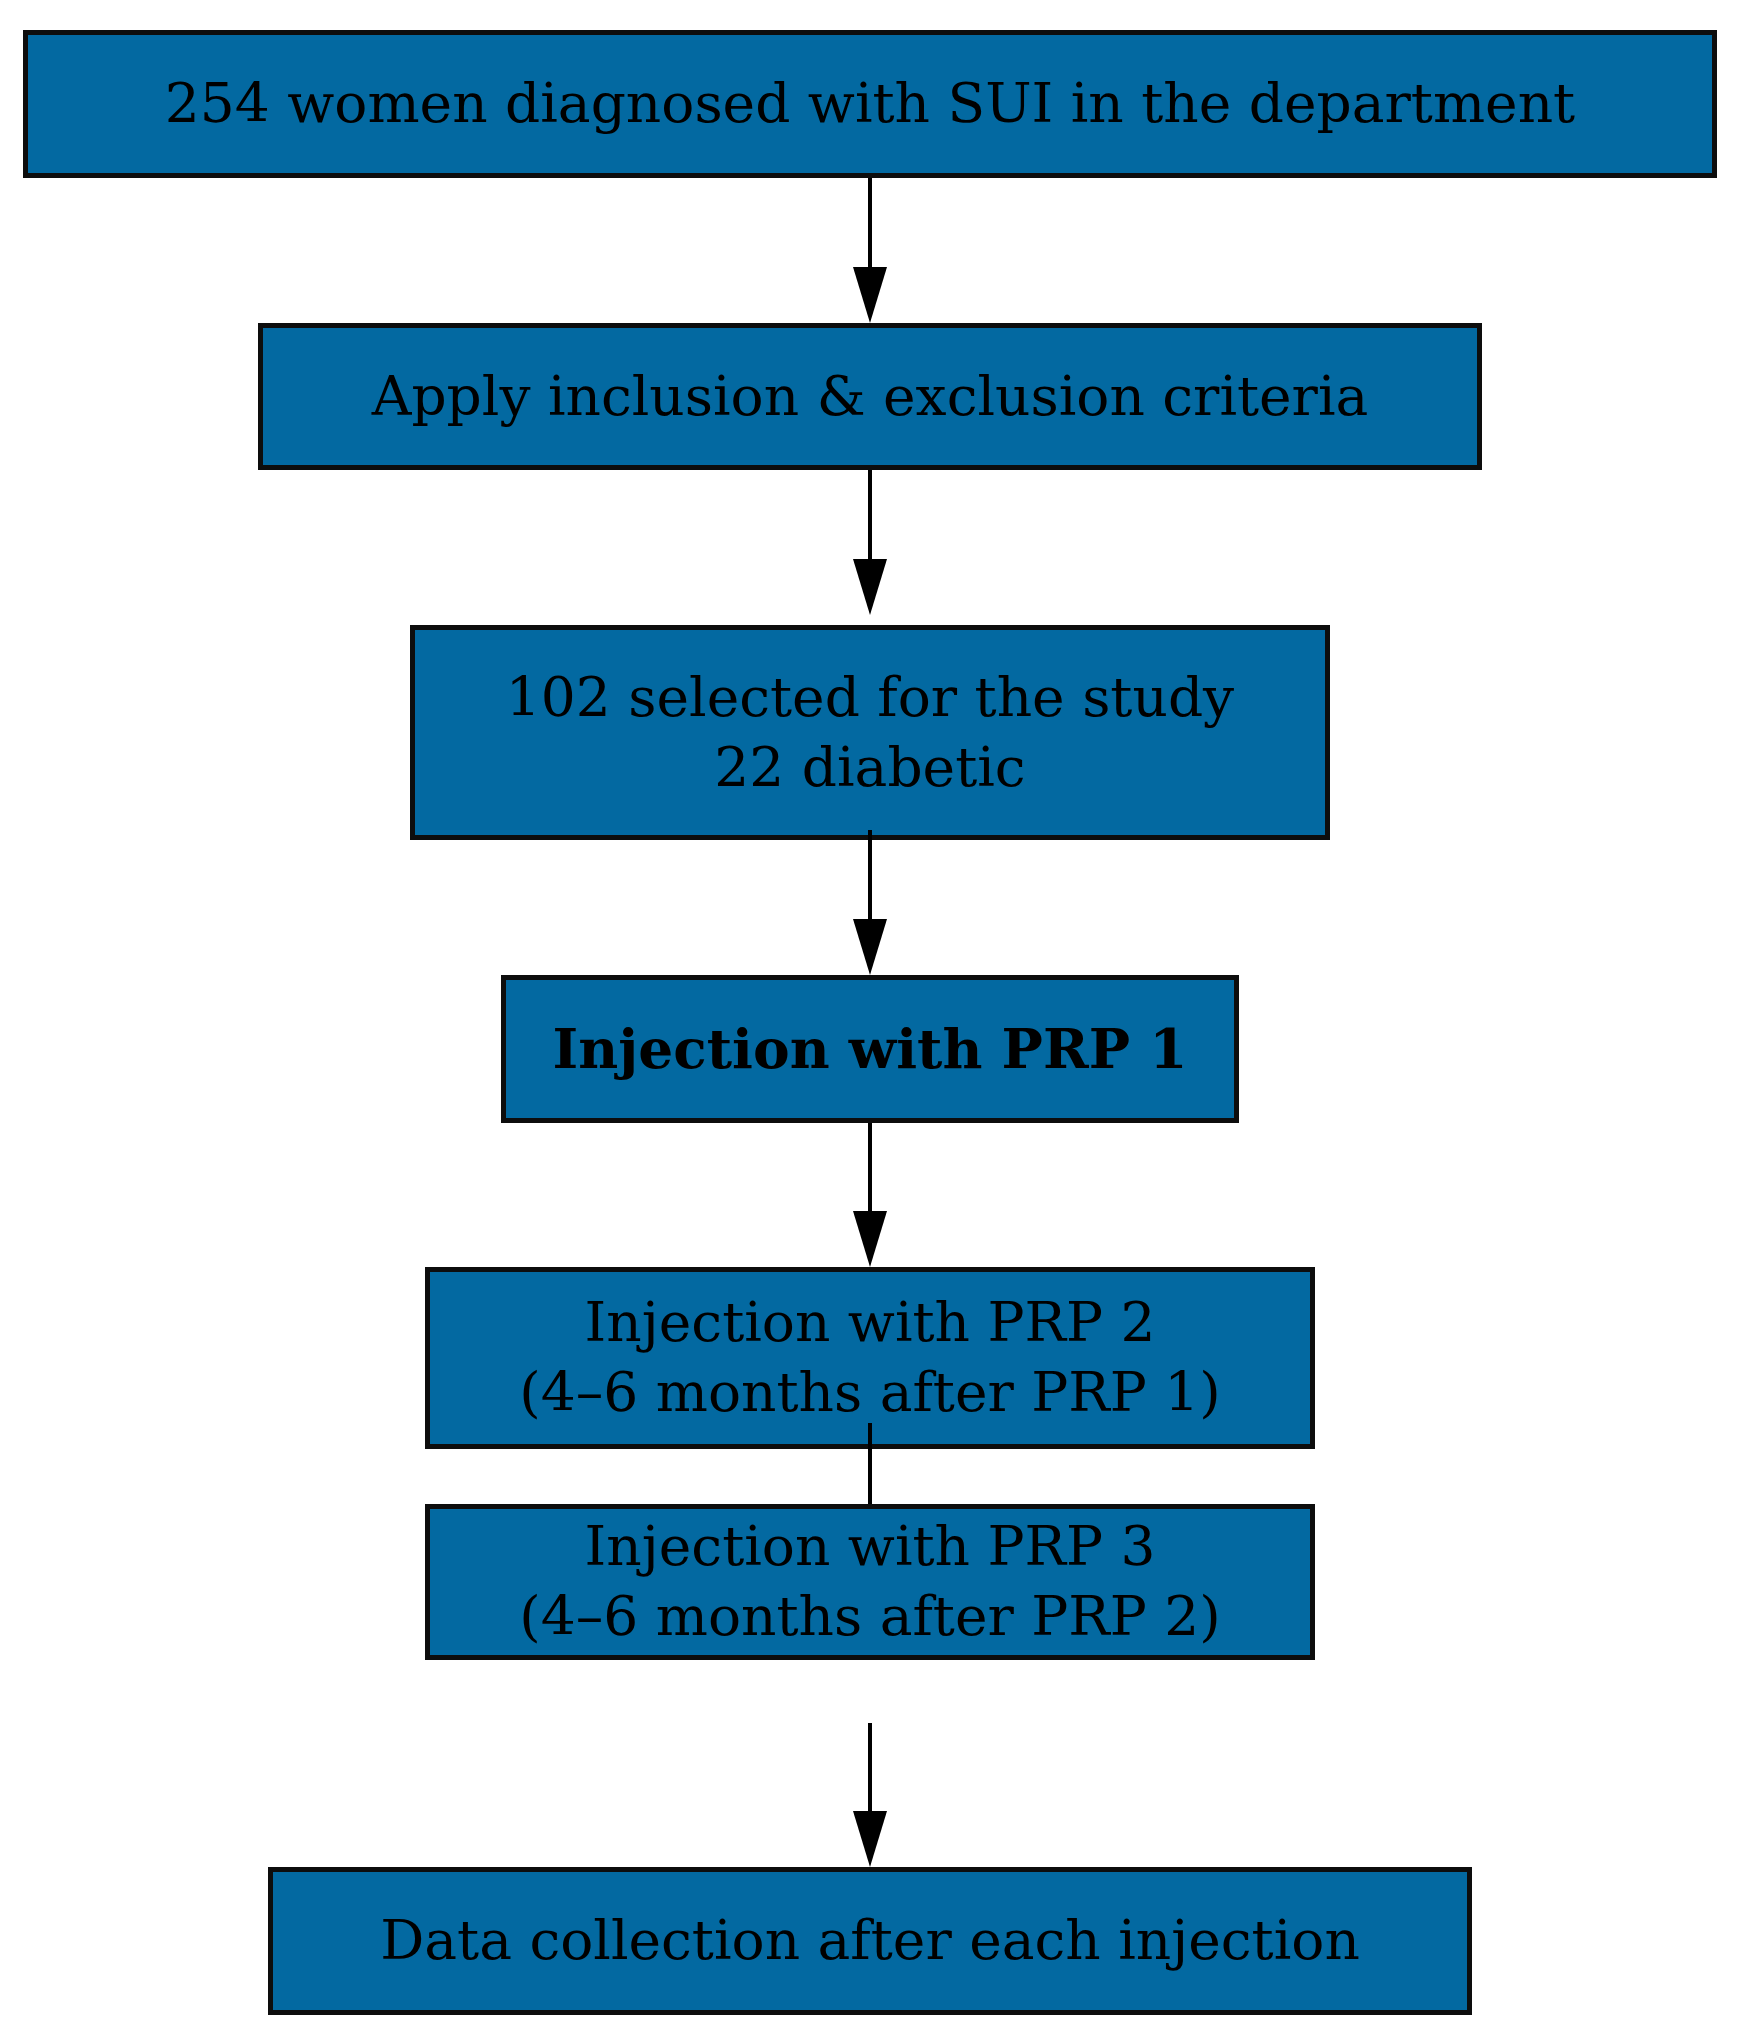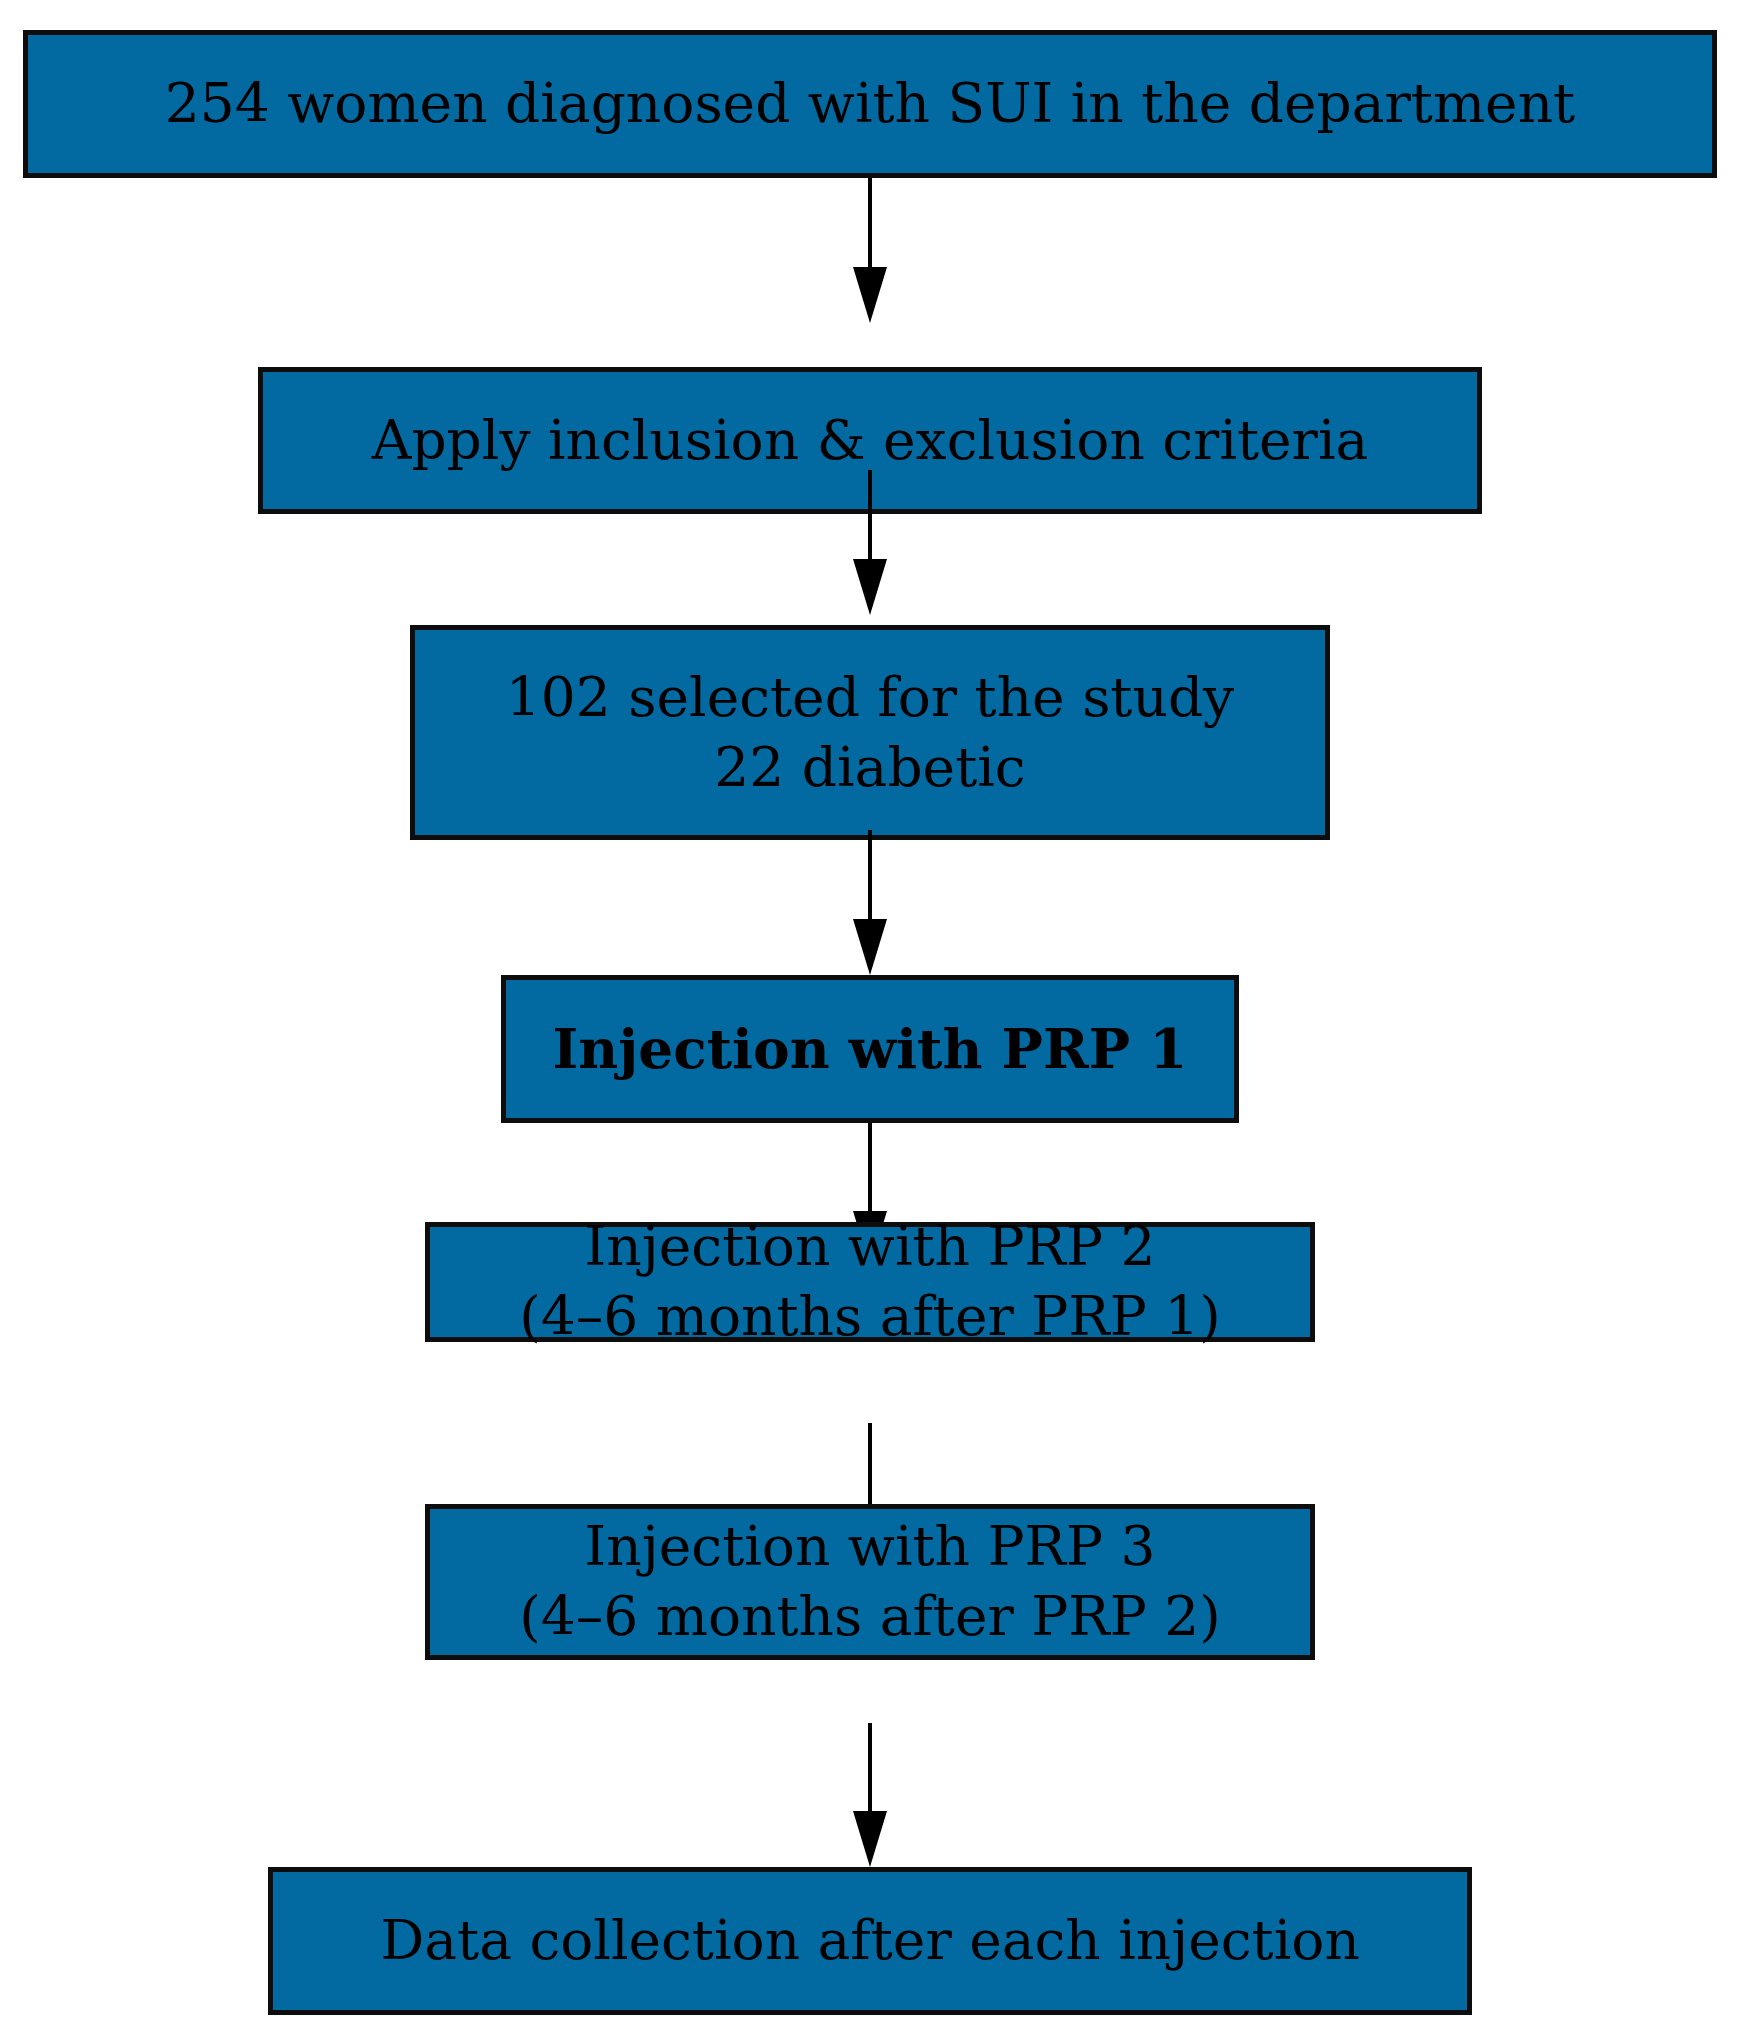--- a/index.html
+++ b/index.html
@@ -26,24 +26,24 @@
     align-items: center;
     text-align: center;
   }
   .flow-box .line {
     font-size: 55px;
     line-height: 1.27;
     white-space: nowrap;
   }
   
   #box-population      { left: 23px;  top: 30px;   width: 1694px; height: 148px; }
-  #box-criteria        { left: 258px; top: 323px;  width: 1224px; height: 147px; margin-top: 44px; }
+  #box-criteria        { left: 258px; top: 323px;  width: 1224px; height: 147px; }
   #box-selection       { left: 410px; top: 625px;  width: 920px;  height: 215px; }
   #box-prp1            { left: 501px; top: 975px;  width: 738px;  height: 148px; font-weight: bold; }
-  #box-prp2            { left: 425px; top: 1222px; width: 890px;  height: 120px; }
+  #box-prp2            { left: 425px; top: 1267px; width: 890px;  height: 182px; }
   #box-prp3            { left: 425px; top: 1504px; width: 890px;  height: 156px; }
   #box-data-collection { left: 268px; top: 1867px; width: 1204px; height: 148px; }
 
   .flow-arrow {
     position: absolute;
     left: 853px;           
     width: 34px;
     display: flex;
     flex-direction: column;
     align-items: center;

